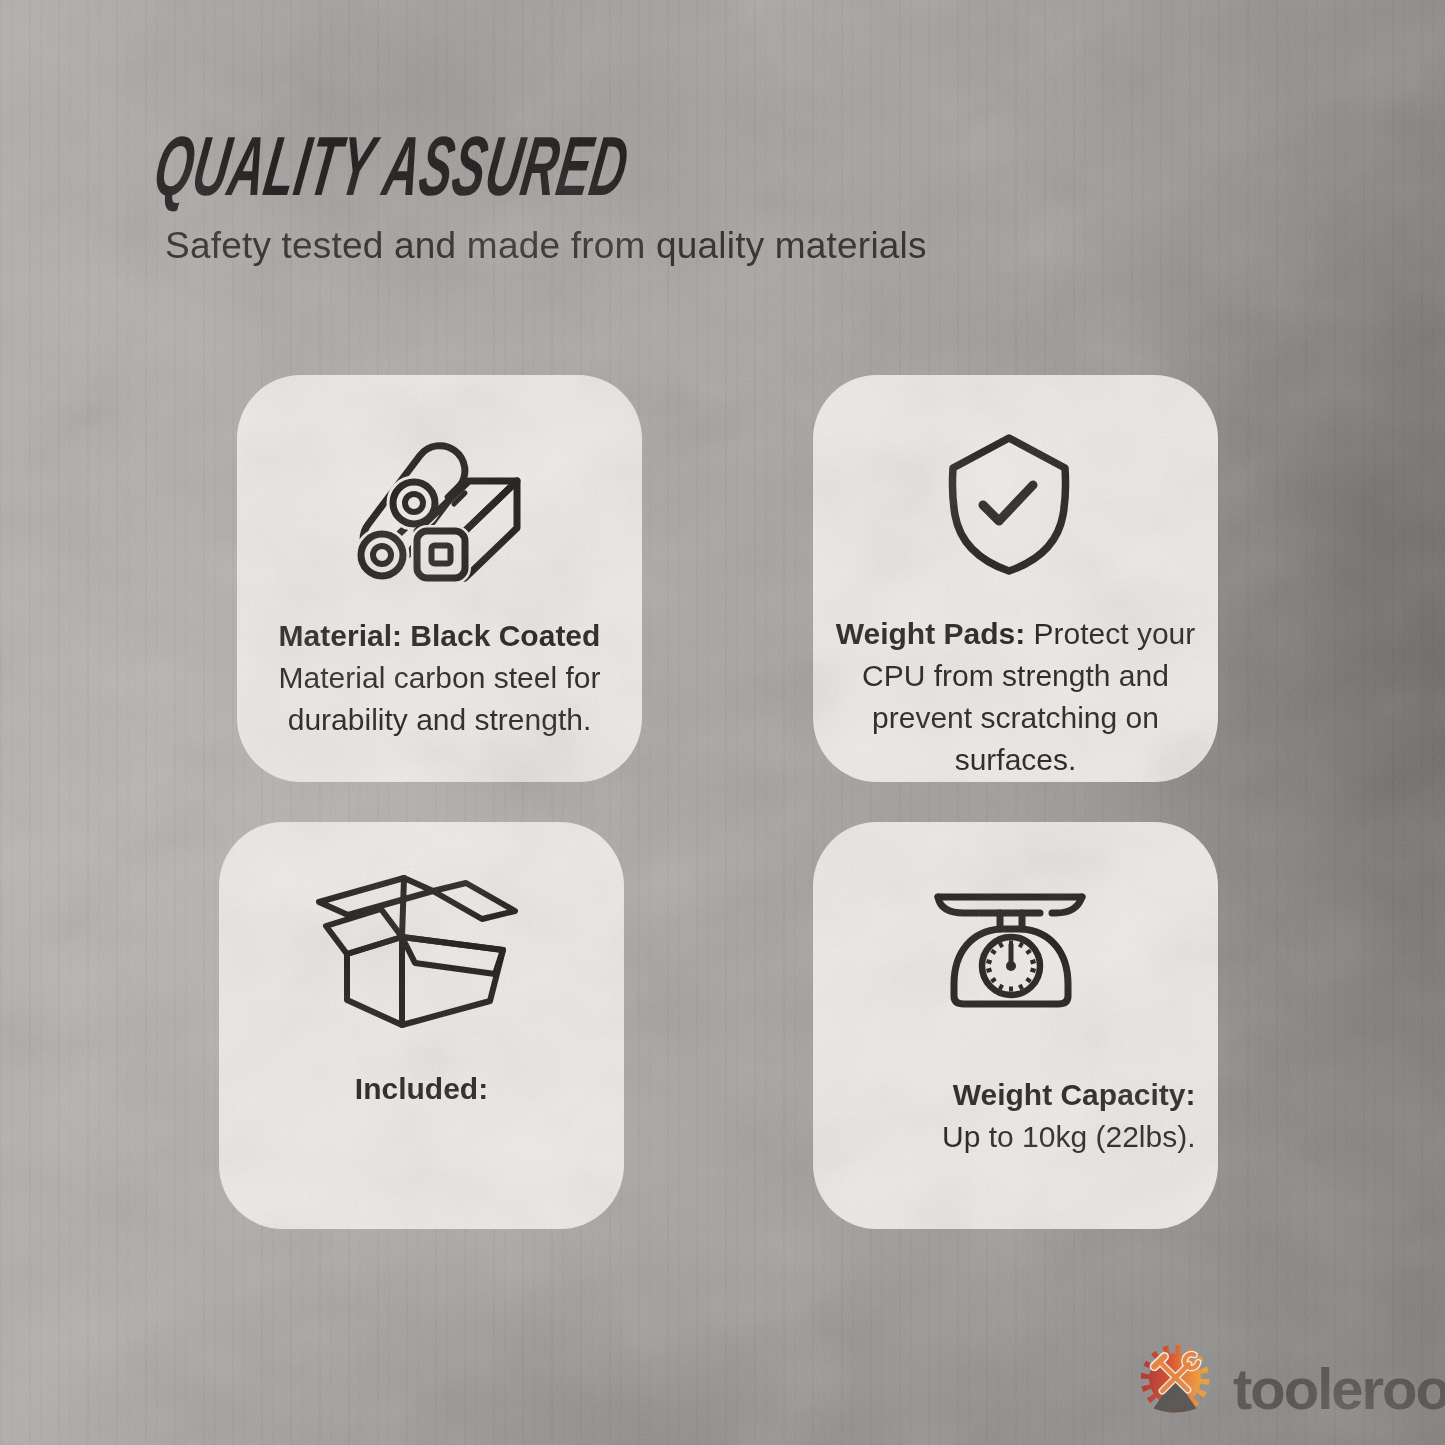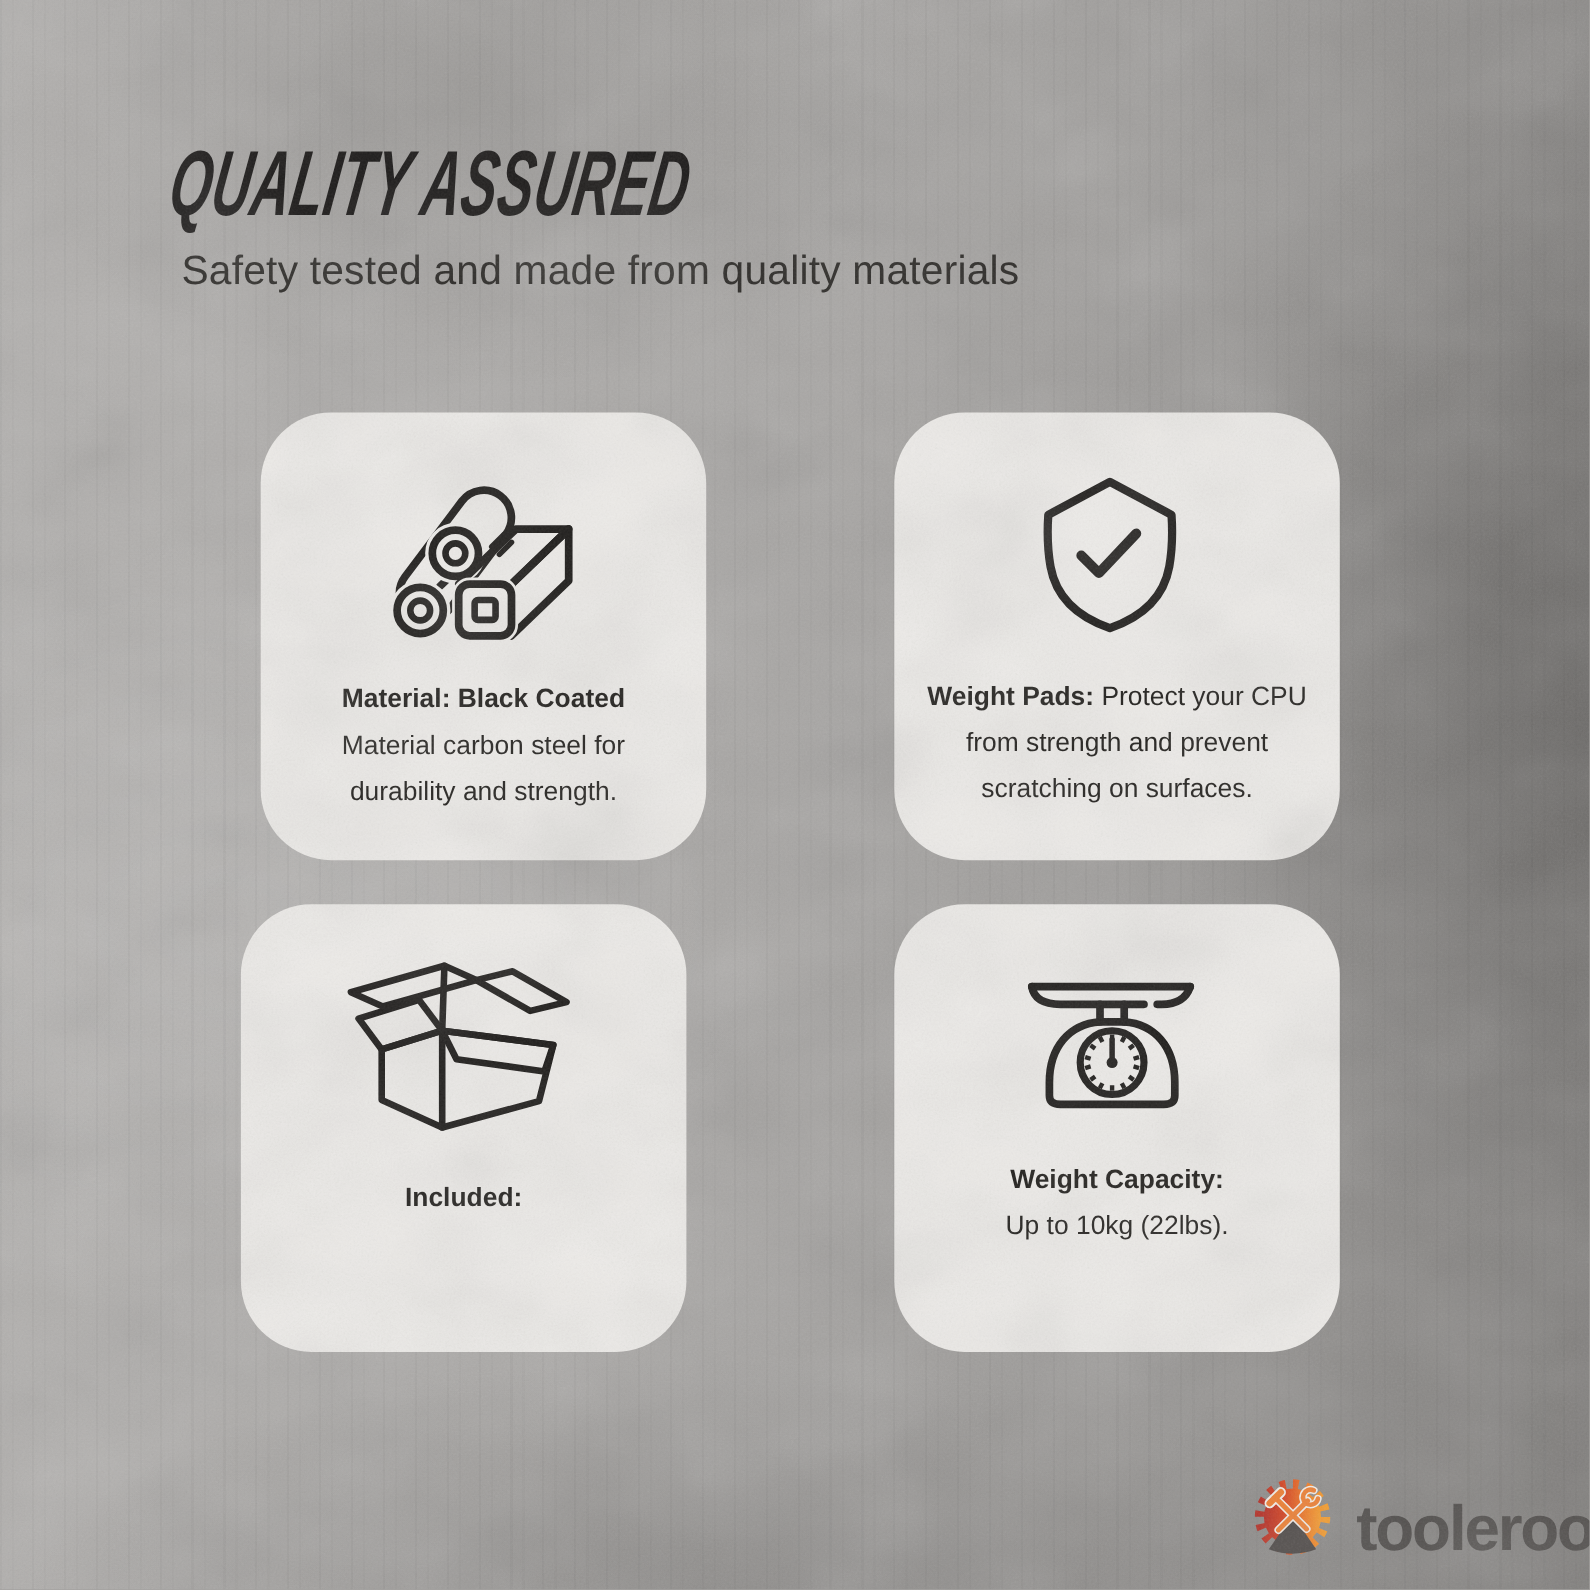--- a/index.html
+++ b/index.html
@@ -42,26 +42,26 @@
 
   .icon{position:absolute;left:50%;transform:translateX(-50%);}
   .c1 .icon{top:56px;}
   .c2 .icon{top:48px;}
   .c3 .icon{top:42px;}
   .c4 .icon{top:62px;}
 
   .caption{
     position:absolute;left:50%;transform:translateX(-50%);
     margin:0;text-align:center;color:#1b1916;
-    font-size:24px;line-height:42px;
+    font-size:30px;line-height:42px;
   }
   .c1 .caption{top:240px;width:352px;}
   .c2 .caption{top:238px;width:372px;}
   .c3 .caption{top:246px;width:360px;}
-  .c4 .caption{top:230px;width:360px;}
+  .c4 .caption{top:252px;width:360px;text-align:right;}
   .caption strong{font-weight:bold;}
   .card.block-label .caption strong{display:block;}
   .card.inline-label .caption strong::after{content:" ";}
 
   .brand{
     position:absolute;left:1126px;top:1336px;z-index:2;
     display:flex;align-items:center;gap:9px;
   }
   .brand-name{
     font-size:58px;font-weight:bold;color:#4c4947;

